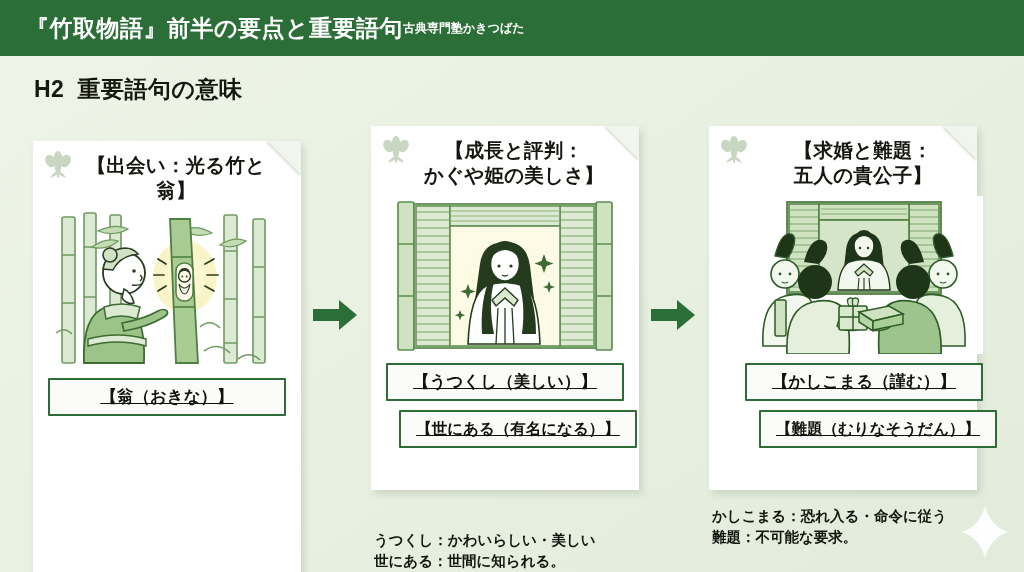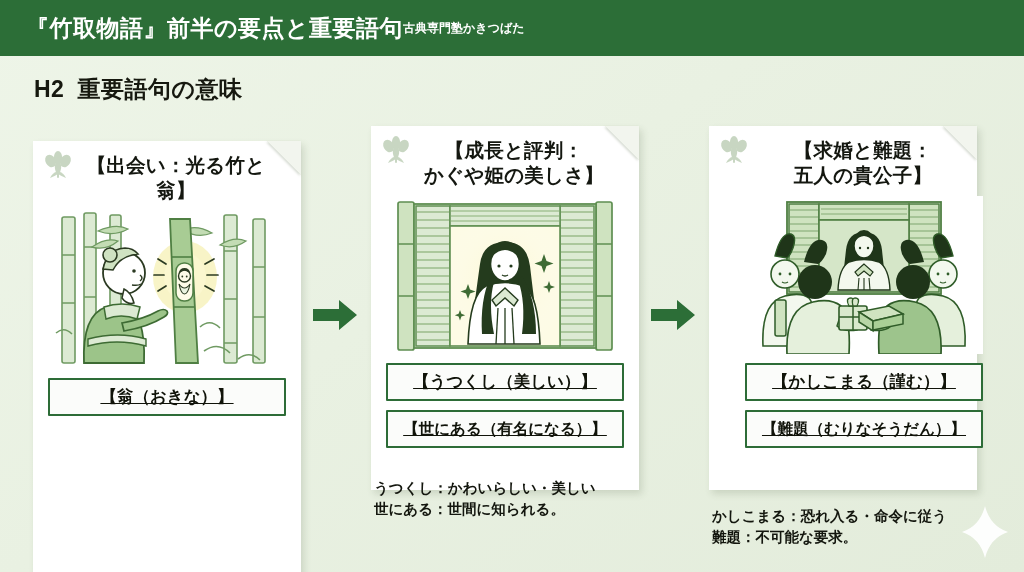--- a/index.html
+++ b/index.html
@@ -146,32 +146,32 @@
     display: flex;
     align-items: center;
     justify-content: center;
     font-size: 16.5px;
     font-weight: bold;
     color: #101309;
     box-sizing: border-box;
     white-space: nowrap;
     text-decoration: underline;
   }
-  .term-box.small { font-size: 15.5px; }
+  .term-box.small { font-size: 15.5px; margin-left: 14px; }
 
   .caption {
     position: absolute;
     font-size: 14.5px;
     font-weight: bold;
     color: #13160e;
     line-height: 1.45;
     white-space: pre-line;
   }
   .caption.p1 { left: 36px; top: 508px; }
-  .caption.p2 { left: 374px; top: 478px; }
+  .caption.p2 { left: 374px; top: 530px; }
   .caption.p3 { left: 712px; top: 506px; }
 
   
   .arrow {
     position: absolute;
     top: 298px;
     width: 48px;
     height: 34px;
   }
   .arrow.a1 { left: 311px; }

